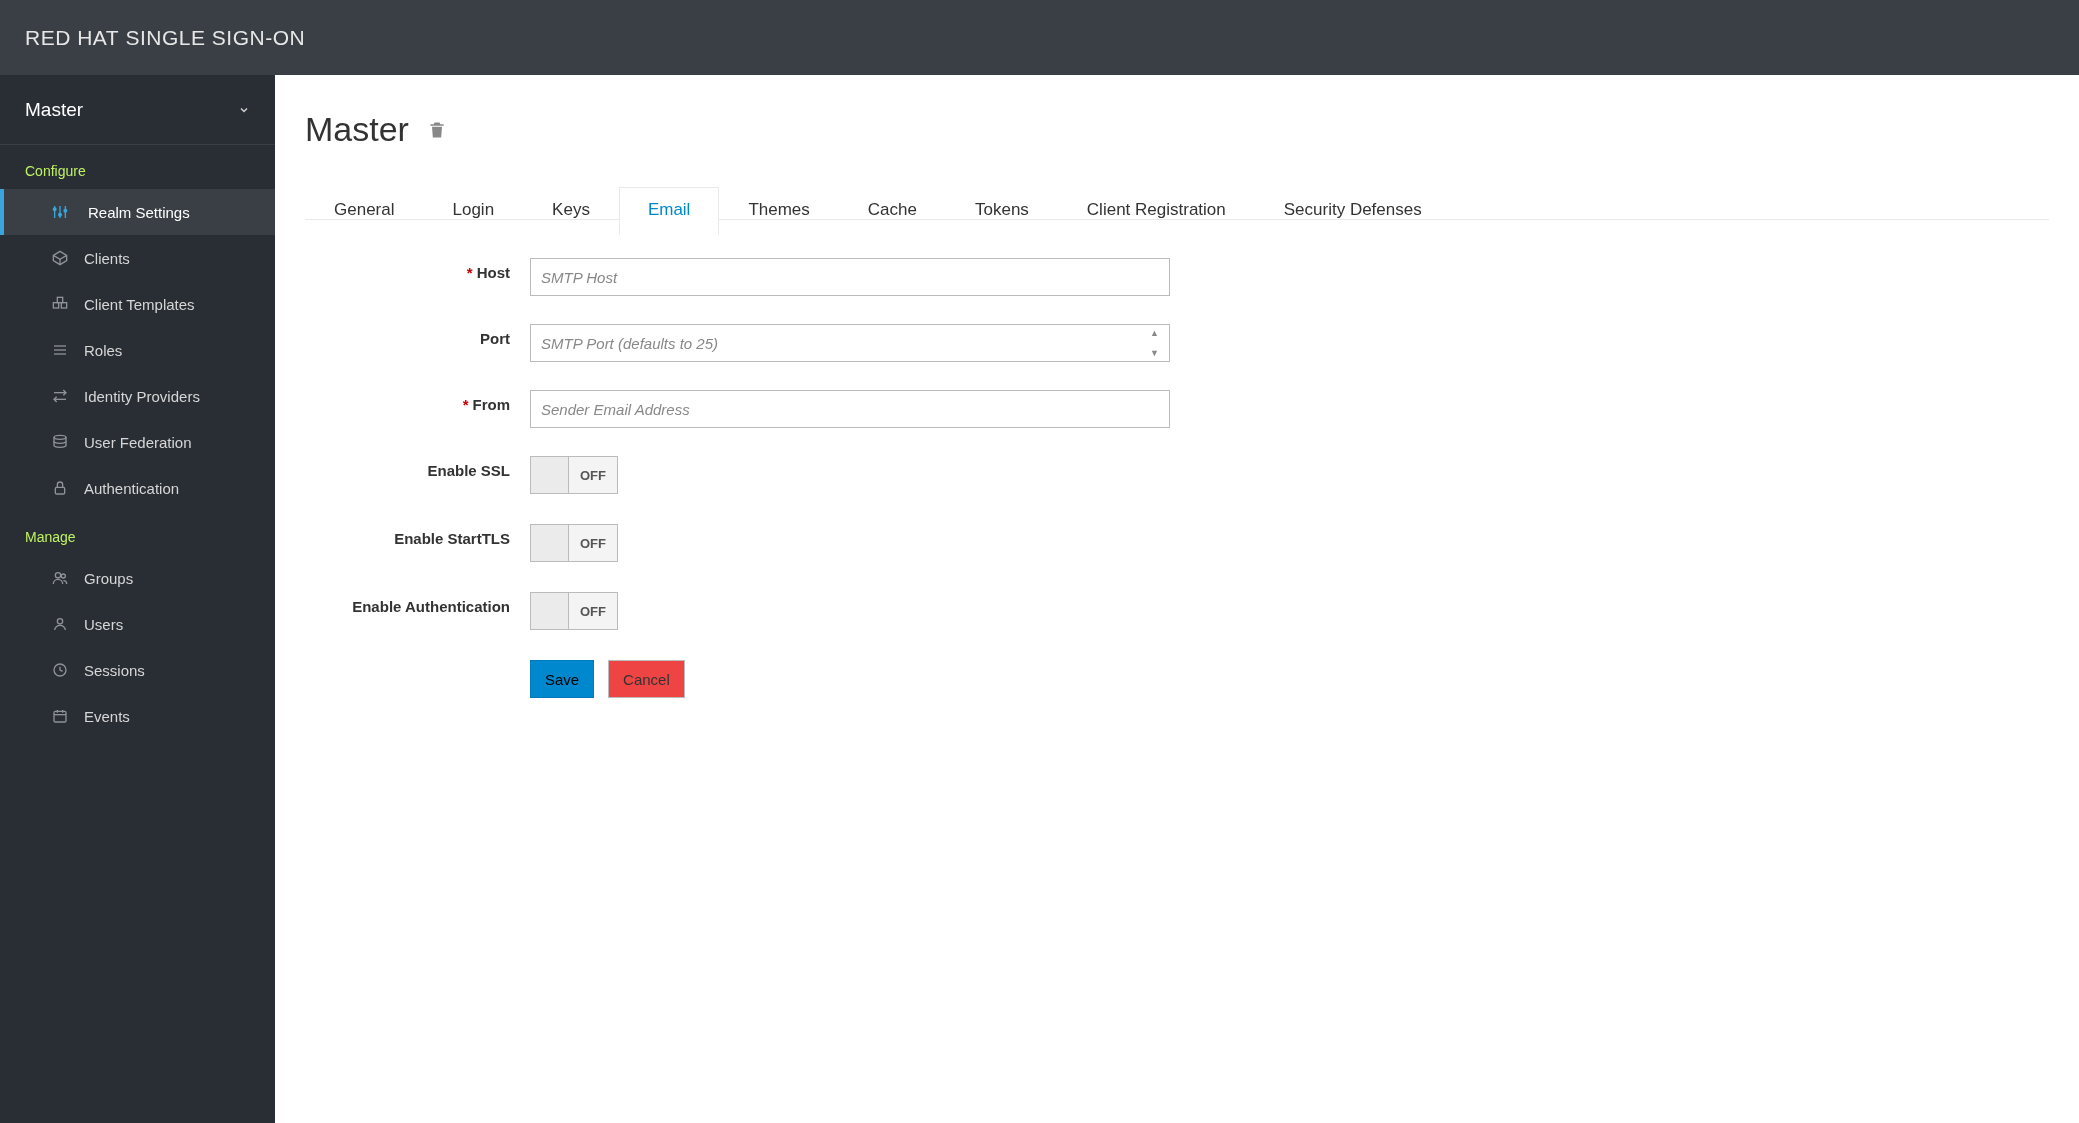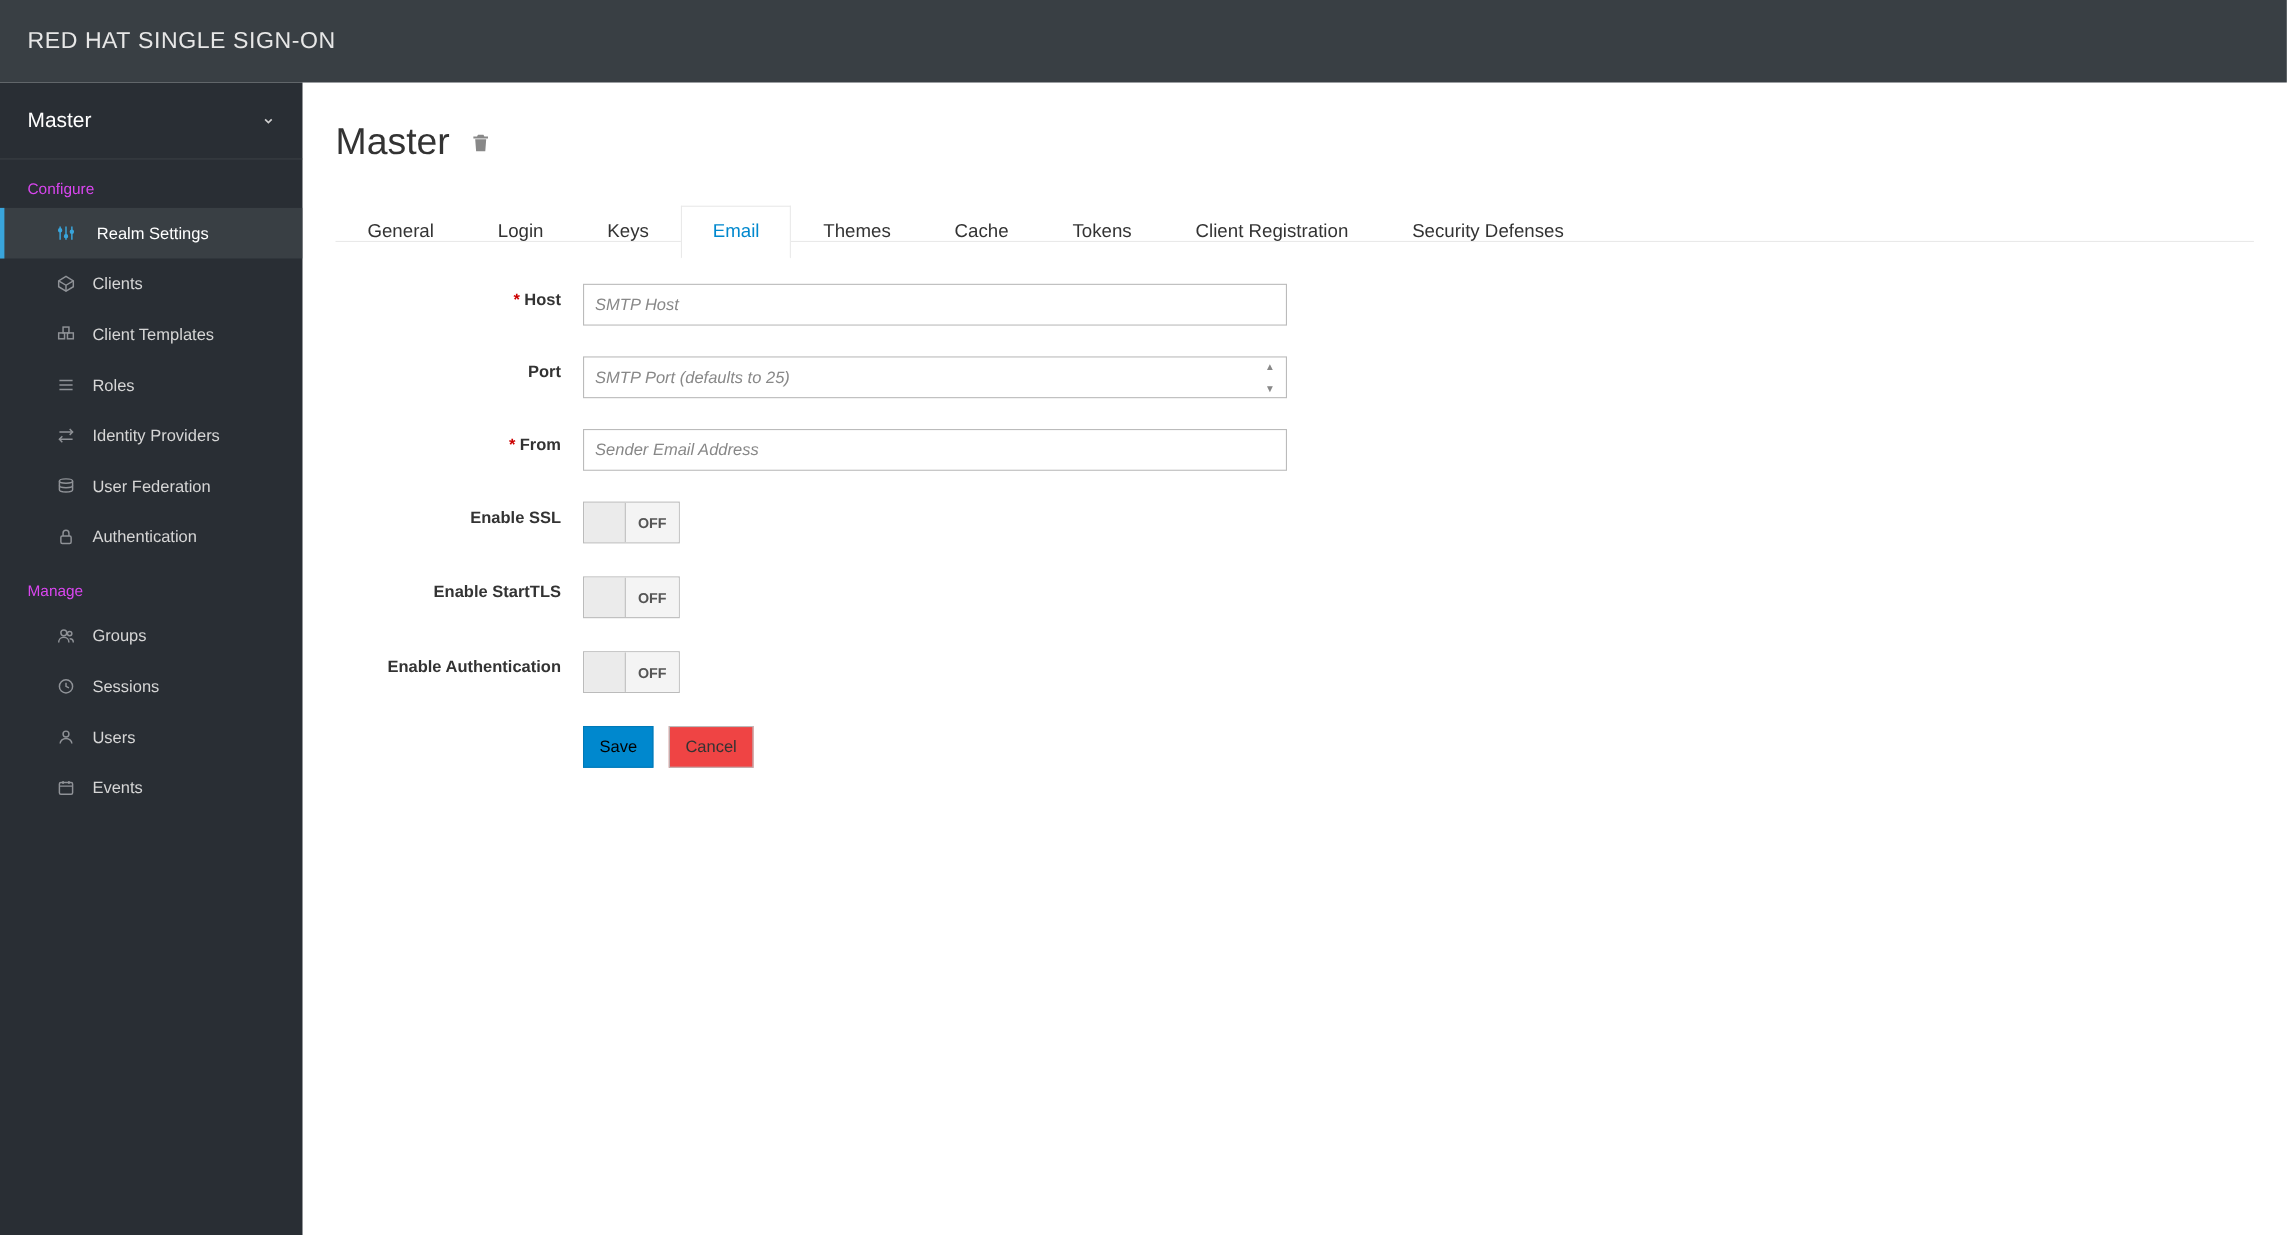--- a/index.html
+++ b/index.html
@@ -42,21 +42,21 @@
     padding: 0 25px;
     color: #fff;
     font-size: 19px;
     border-bottom: 1px solid #3a3f44;
     cursor: pointer;
   }
   .realm-selector .chev { font-size: 14px; color: #cfcfcf; }
   .nav-section-title {
     padding: 18px 8px 10px 25px;
     font-size: 14px;
-    color: #d946ef;
+    color: #bef264;
   }
   .nav-item {
     display: flex;
     align-items: center;
     height: 46px;
     padding-left: 48px;
     color: #d6d6d6;
     font-size: 15px;
     cursor: pointer;
     position: relative;
@@ -311,34 +311,34 @@
           <path d="M2 21c0-4 3-7 7-7s7 3 7 7"></path>
           <circle cx="17" cy="9" r="3"></circle>
           <path d="M22 21c0-3-2-5-5-5"></path>
         </svg>
     </span>
     <span class="label">Groups</span>
   </div>
   <div class="nav-item">
     <span class="icon">
       <svg width="16" height="16" viewBox="0 0 24 24" fill="none" stroke="currentColor" stroke-width="2">
+          <circle cx="12" cy="8" r="4"></circle>
+          <path d="M4 21c0-4 4-7 8-7s8 3 8 7"></path>
+        </svg>
+    </span>
+    <span class="label">Users</span>
+  </div>
+  <div class="nav-item">
+    <span class="icon">
+      <svg width="16" height="16" viewBox="0 0 24 24" fill="none" stroke="currentColor" stroke-width="2">
           <circle cx="12" cy="12" r="9"></circle>
           <polyline points="12 7 12 12 16 14"></polyline>
         </svg>
     </span>
     <span class="label">Sessions</span>
-  </div>
-  <div class="nav-item">
-    <span class="icon">
-      <svg width="16" height="16" viewBox="0 0 24 24" fill="none" stroke="currentColor" stroke-width="2">
-          <circle cx="12" cy="8" r="4"></circle>
-          <path d="M4 21c0-4 4-7 8-7s8 3 8 7"></path>
-        </svg>
-    </span>
-    <span class="label">Users</span>
   </div>
   <div class="nav-item">
     <span class="icon">
       <svg width="16" height="16" viewBox="0 0 24 24" fill="none" stroke="currentColor" stroke-width="2">
           <rect x="3" y="5" width="18" height="16" rx="2"></rect>
           <line x1="3" y1="10" x2="21" y2="10"></line>
           <line x1="8" y1="3" x2="8" y2="7"></line>
           <line x1="16" y1="3" x2="16" y2="7"></line>
         </svg>
     </span>

